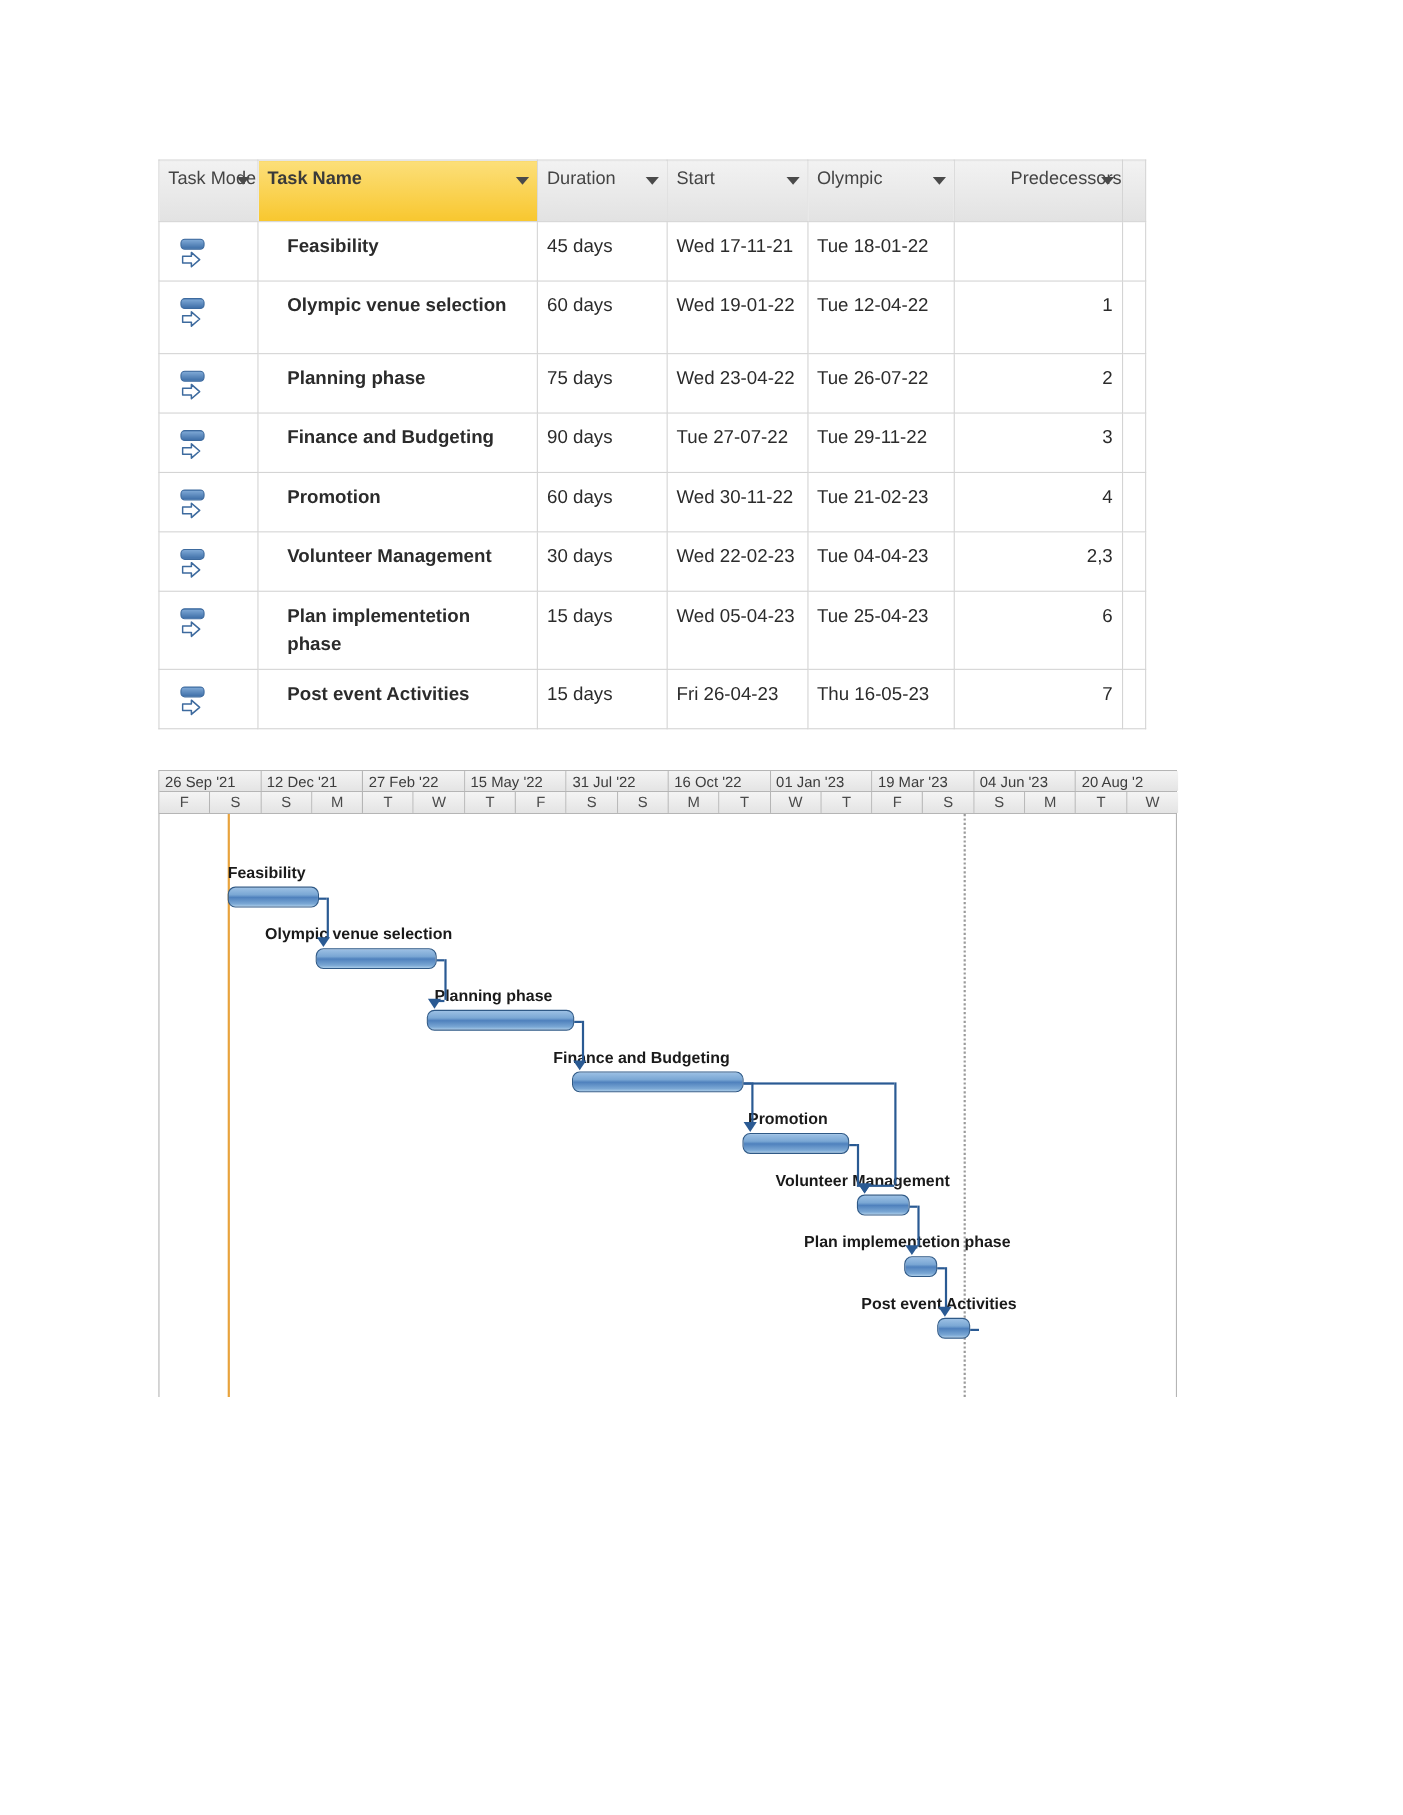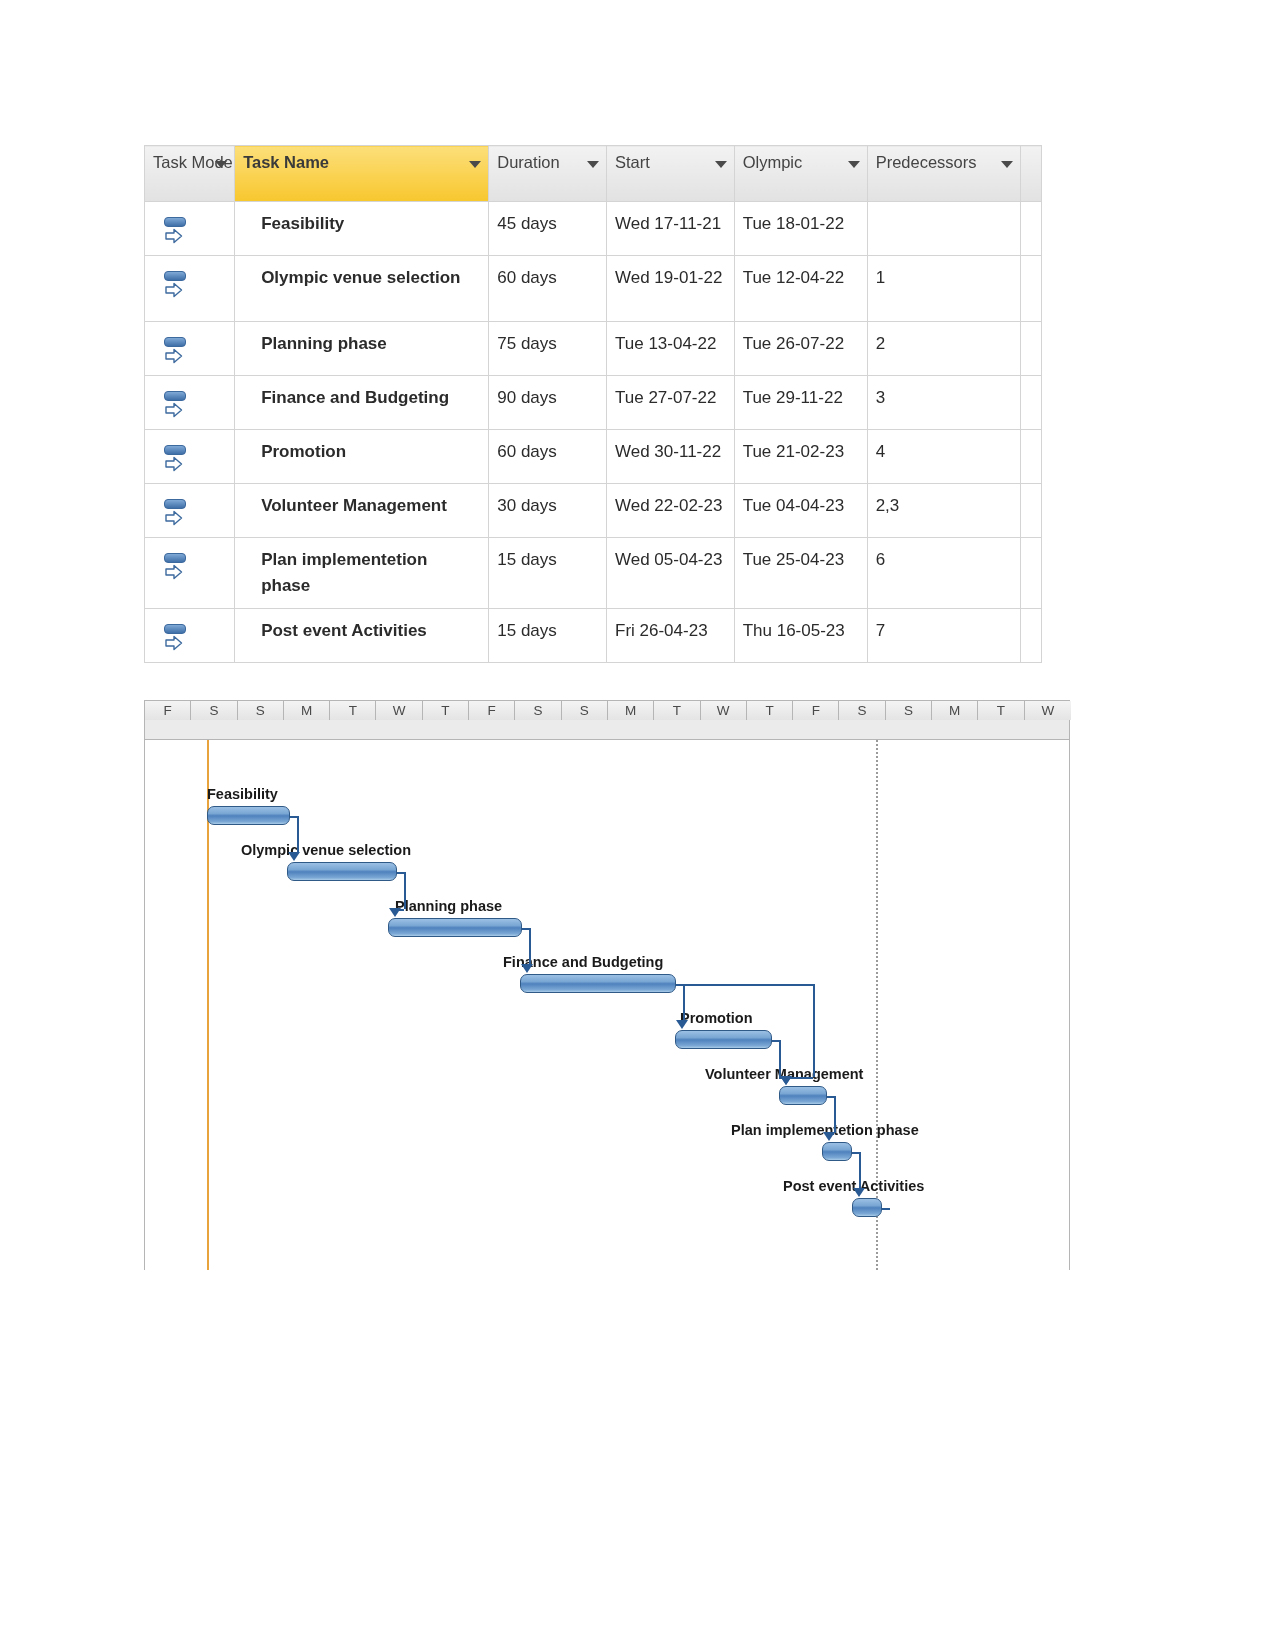--- a/index.html
+++ b/index.html
@@ -14,21 +14,21 @@
        text-align:left;padding:7px 0 0 8px !important;line-height:19px;}
   .hdr.yellow{background:#fbd34d;background:linear-gradient(#fcdf7a,#f8c72e);color:#3a3a3a;}
   .hdr .fdrop{position:absolute;right:7px;top:15px;width:0;height:0;
        border-left:6px solid transparent;border-right:6px solid transparent;border-top:7px solid #4a4a4a;}
 
   .c-mode{width:88px;}
   .c-name{width:254px;font-weight:bold;}
   .c-dur{width:118px;}
   .c-start{width:139px;}
   .c-finish{width:140px;}
-  .c-pred{width:152px;}
+  .c-pred{width:152px;text-align:right;}
   .c-extra{width:6px;}
 
   .cell{font-size:17px;color:#2b2b2b;padding:9px 8px 9px 8px !important;line-height:26px;}
   .cell-name{padding-left:26px !important;}
   .r1{height:54px;} .r2{height:66px;}
 
   
   .tmicon{position:relative;width:22px;height:28px;margin:6px 0 0 10px;}
   .tmicon .cap{position:absolute;left:1px;top:0;width:20px;height:8px;border-radius:4px;
        background:linear-gradient(#7fa9d6,#3f6fa8);border:1px solid #3d6a9e;}
@@ -130,21 +130,21 @@
         <td class="cell c-mode">
           <div class="tmicon">
             <span class="cap"></span>
             <svg class="arw" width="18" height="16" viewBox="0 0 18 16">
               <path d="M1 5 H9 V1.5 L16.5 8 L9 14.5 V11 H1 Z" fill="#ffffff" stroke="#3d6a9e" stroke-width="1.4" stroke-linejoin="round"></path>
             </svg>
           </div>
         </td>
         <td class="cell cell-name c-name"><span>Planning phase</span></td>
         <td class="cell c-dur"><span>75 days</span></td>
-        <td class="cell c-start"><span>Tue 13-04-22</span></td>
+        <td class="cell c-start"><span>Wed 23-04-22</span></td>
         <td class="cell c-finish"><span>Tue 26-07-22</span></td>
         <td class="cell c-pred"><span>2</span></td>
         <td class="cell c-extra"></td>
       </tr>
       <tr class="r1">
         <td class="cell c-mode">
           <div class="tmicon">
             <span class="cap"></span>
             <svg class="arw" width="18" height="16" viewBox="0 0 18 16">
               <path d="M1 5 H9 V1.5 L16.5 8 L9 14.5 V11 H1 Z" fill="#ffffff" stroke="#3d6a9e" stroke-width="1.4" stroke-linejoin="round"></path>
@@ -220,20 +220,32 @@
         <td class="cell c-start"><span>Fri 26-04-23</span></td>
         <td class="cell c-finish"><span>Thu 16-05-23</span></td>
         <td class="cell c-pred"><span>7</span></td>
         <td class="cell c-extra"></td>
       </tr>
     </tbody>
 </table>
 
 <div id="gantt">
   <div id="gantt-header">
+    <div class="tl-row tl-top" id="tl-periods">
+        <div class="tl-cell">26 Sep '21</div>
+        <div class="tl-cell">12 Dec '21</div>
+        <div class="tl-cell">27 Feb '22</div>
+        <div class="tl-cell">15 May '22</div>
+        <div class="tl-cell">31 Jul '22</div>
+        <div class="tl-cell">16 Oct '22</div>
+        <div class="tl-cell">01 Jan '23</div>
+        <div class="tl-cell">19 Mar '23</div>
+        <div class="tl-cell">04 Jun '23</div>
+        <div class="tl-cell">20 Aug '2</div>
+      </div>
     <div class="tl-row" id="tl-days">
         <div class="tl-cell day">F</div>
         <div class="tl-cell day">S</div>
         <div class="tl-cell day">S</div>
         <div class="tl-cell day">M</div>
         <div class="tl-cell day">T</div>
         <div class="tl-cell day">W</div>
         <div class="tl-cell day">T</div>
         <div class="tl-cell day">F</div>
         <div class="tl-cell day">S</div>

